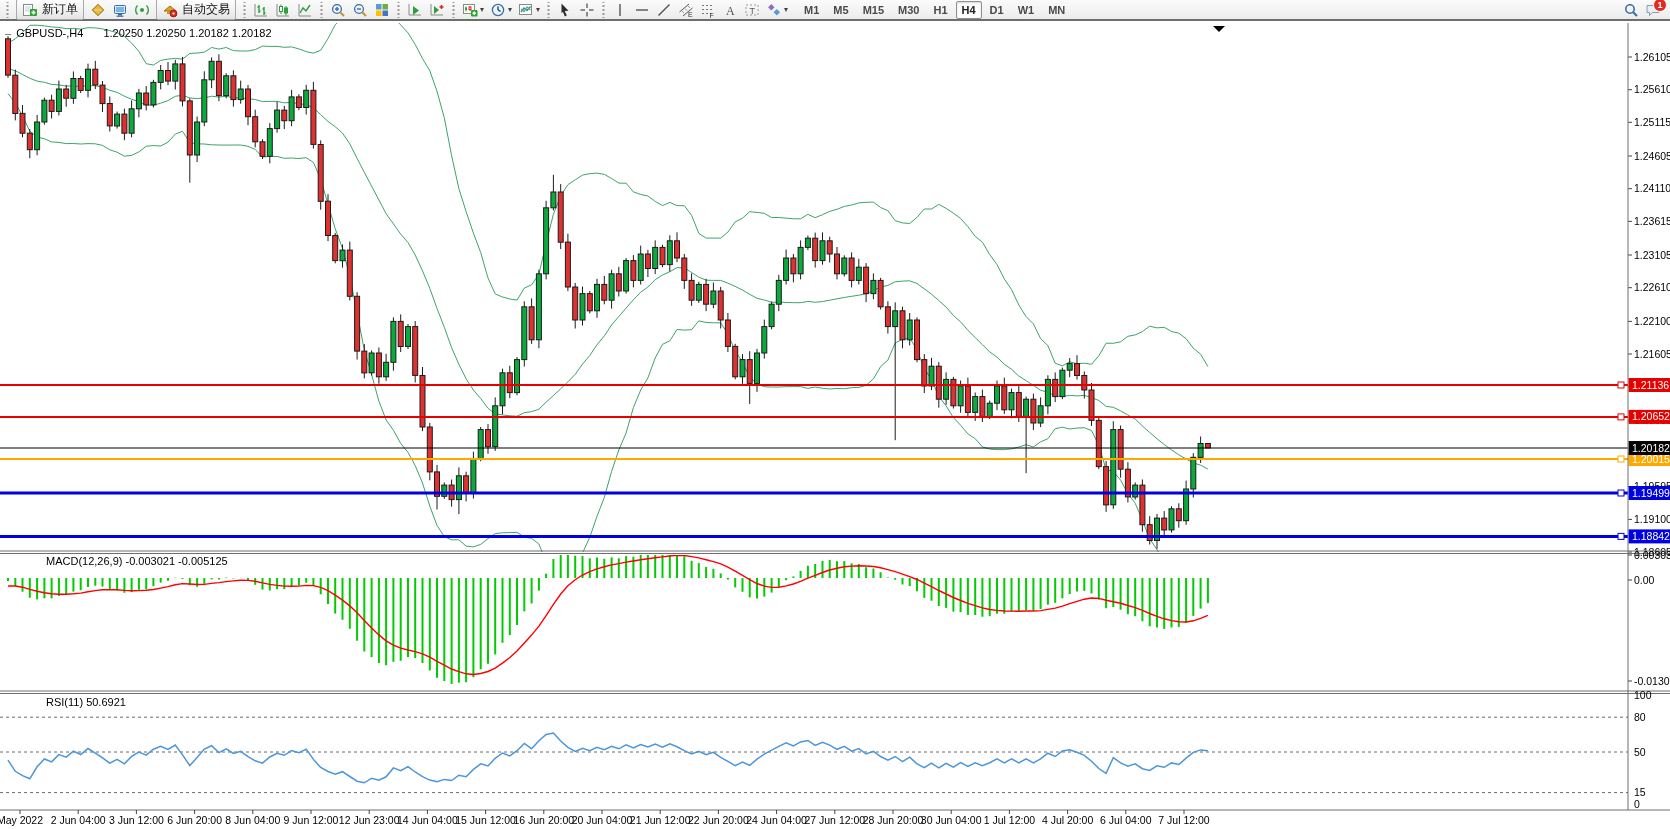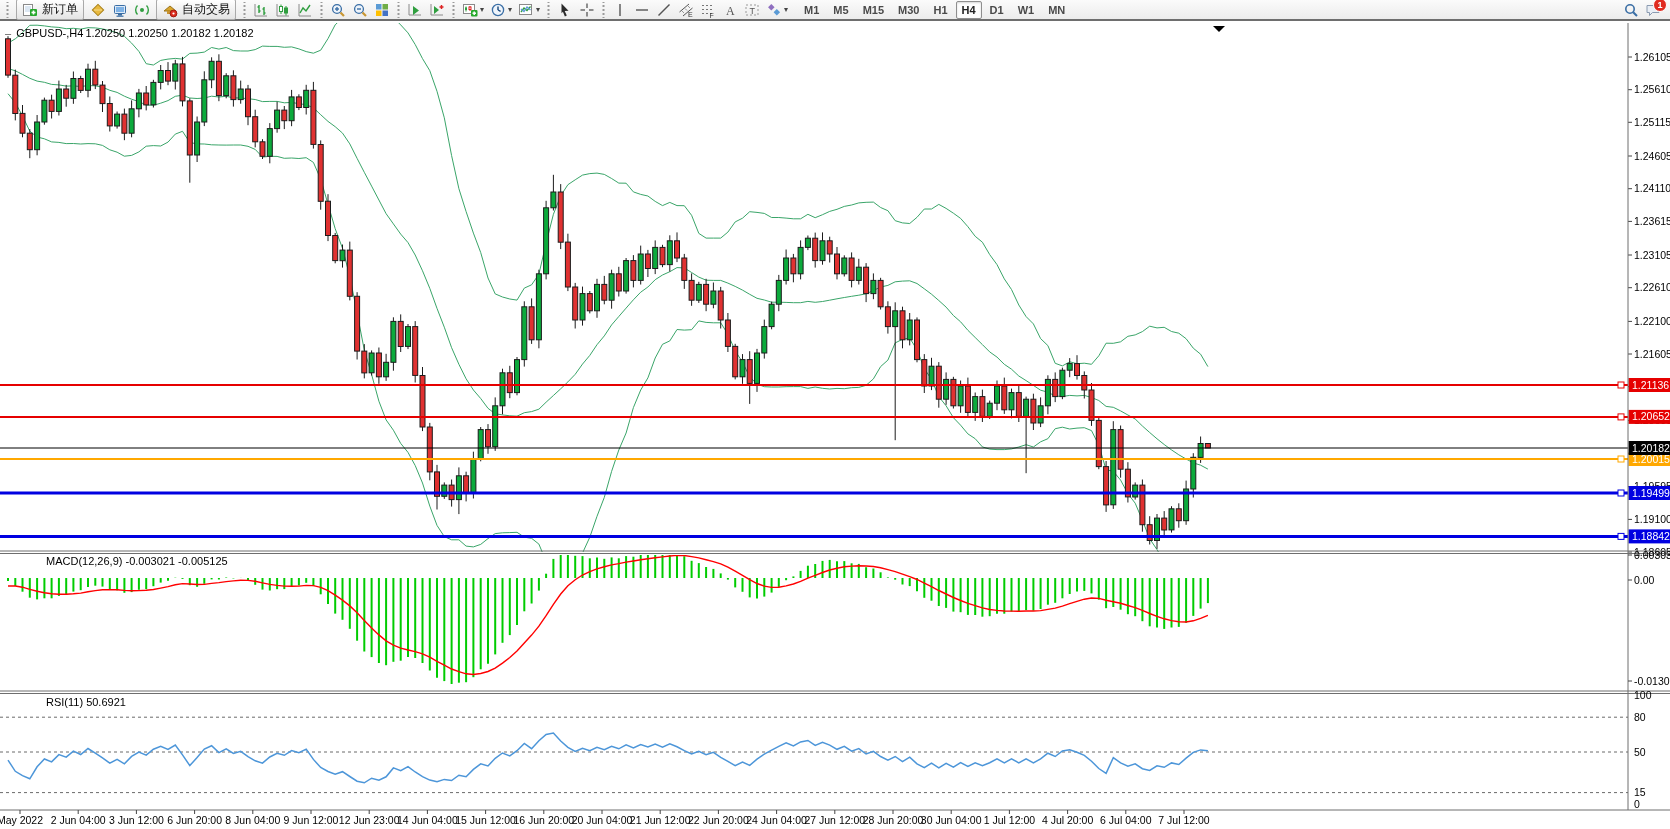--- a/index.html
+++ b/index.html
@@ -20,21 +20,21 @@
   .tfs{display:flex;align-items:center;margin-left:6px;}
   .tf{font-size:11px;font-weight:700;color:#4a4a4a;padding:2px 5px;margin:0 1px;border:1px solid transparent;border-radius:2px;}
   .tf.active{border:1px solid #8f8f8f;background:#fdfdfd;box-shadow:inset 0 1px 2px rgba(0,0,0,.15);color:#222;}
   .tright{margin-left:auto;display:flex;align-items:center;padding-right:4px;}
   .tright .tbtn{position:relative;}
   .chatbadge{position:absolute;top:-2px;right:-4px;background:#e02b20;color:#fff;font-size:9px;font-weight:700;
     border-radius:50%;width:12px;height:12px;line-height:12px;text-align:center;border:1px solid #fff;}
   
   .chart-title{position:absolute;left:5px;top:27px;font-size:11px;color:#000;z-index:5;}
   .chart-title .dash{color:#555;margin-right:5px;}
-  .chart-title .sym{margin-right:2px;}
+  .chart-title .sym{margin-right:20px;}
   .panel-label{position:absolute;left:2px;font-size:11px;color:#000;z-index:5;margin-left:44px;}
   svg{font-family:"Liberation Sans",sans-serif;}
 </style>
 </head>
 <body>
 
 <div class="app">
   <div class="toolbar">
       <div class="grip"></div>
       <div class="tbtn labeled">

